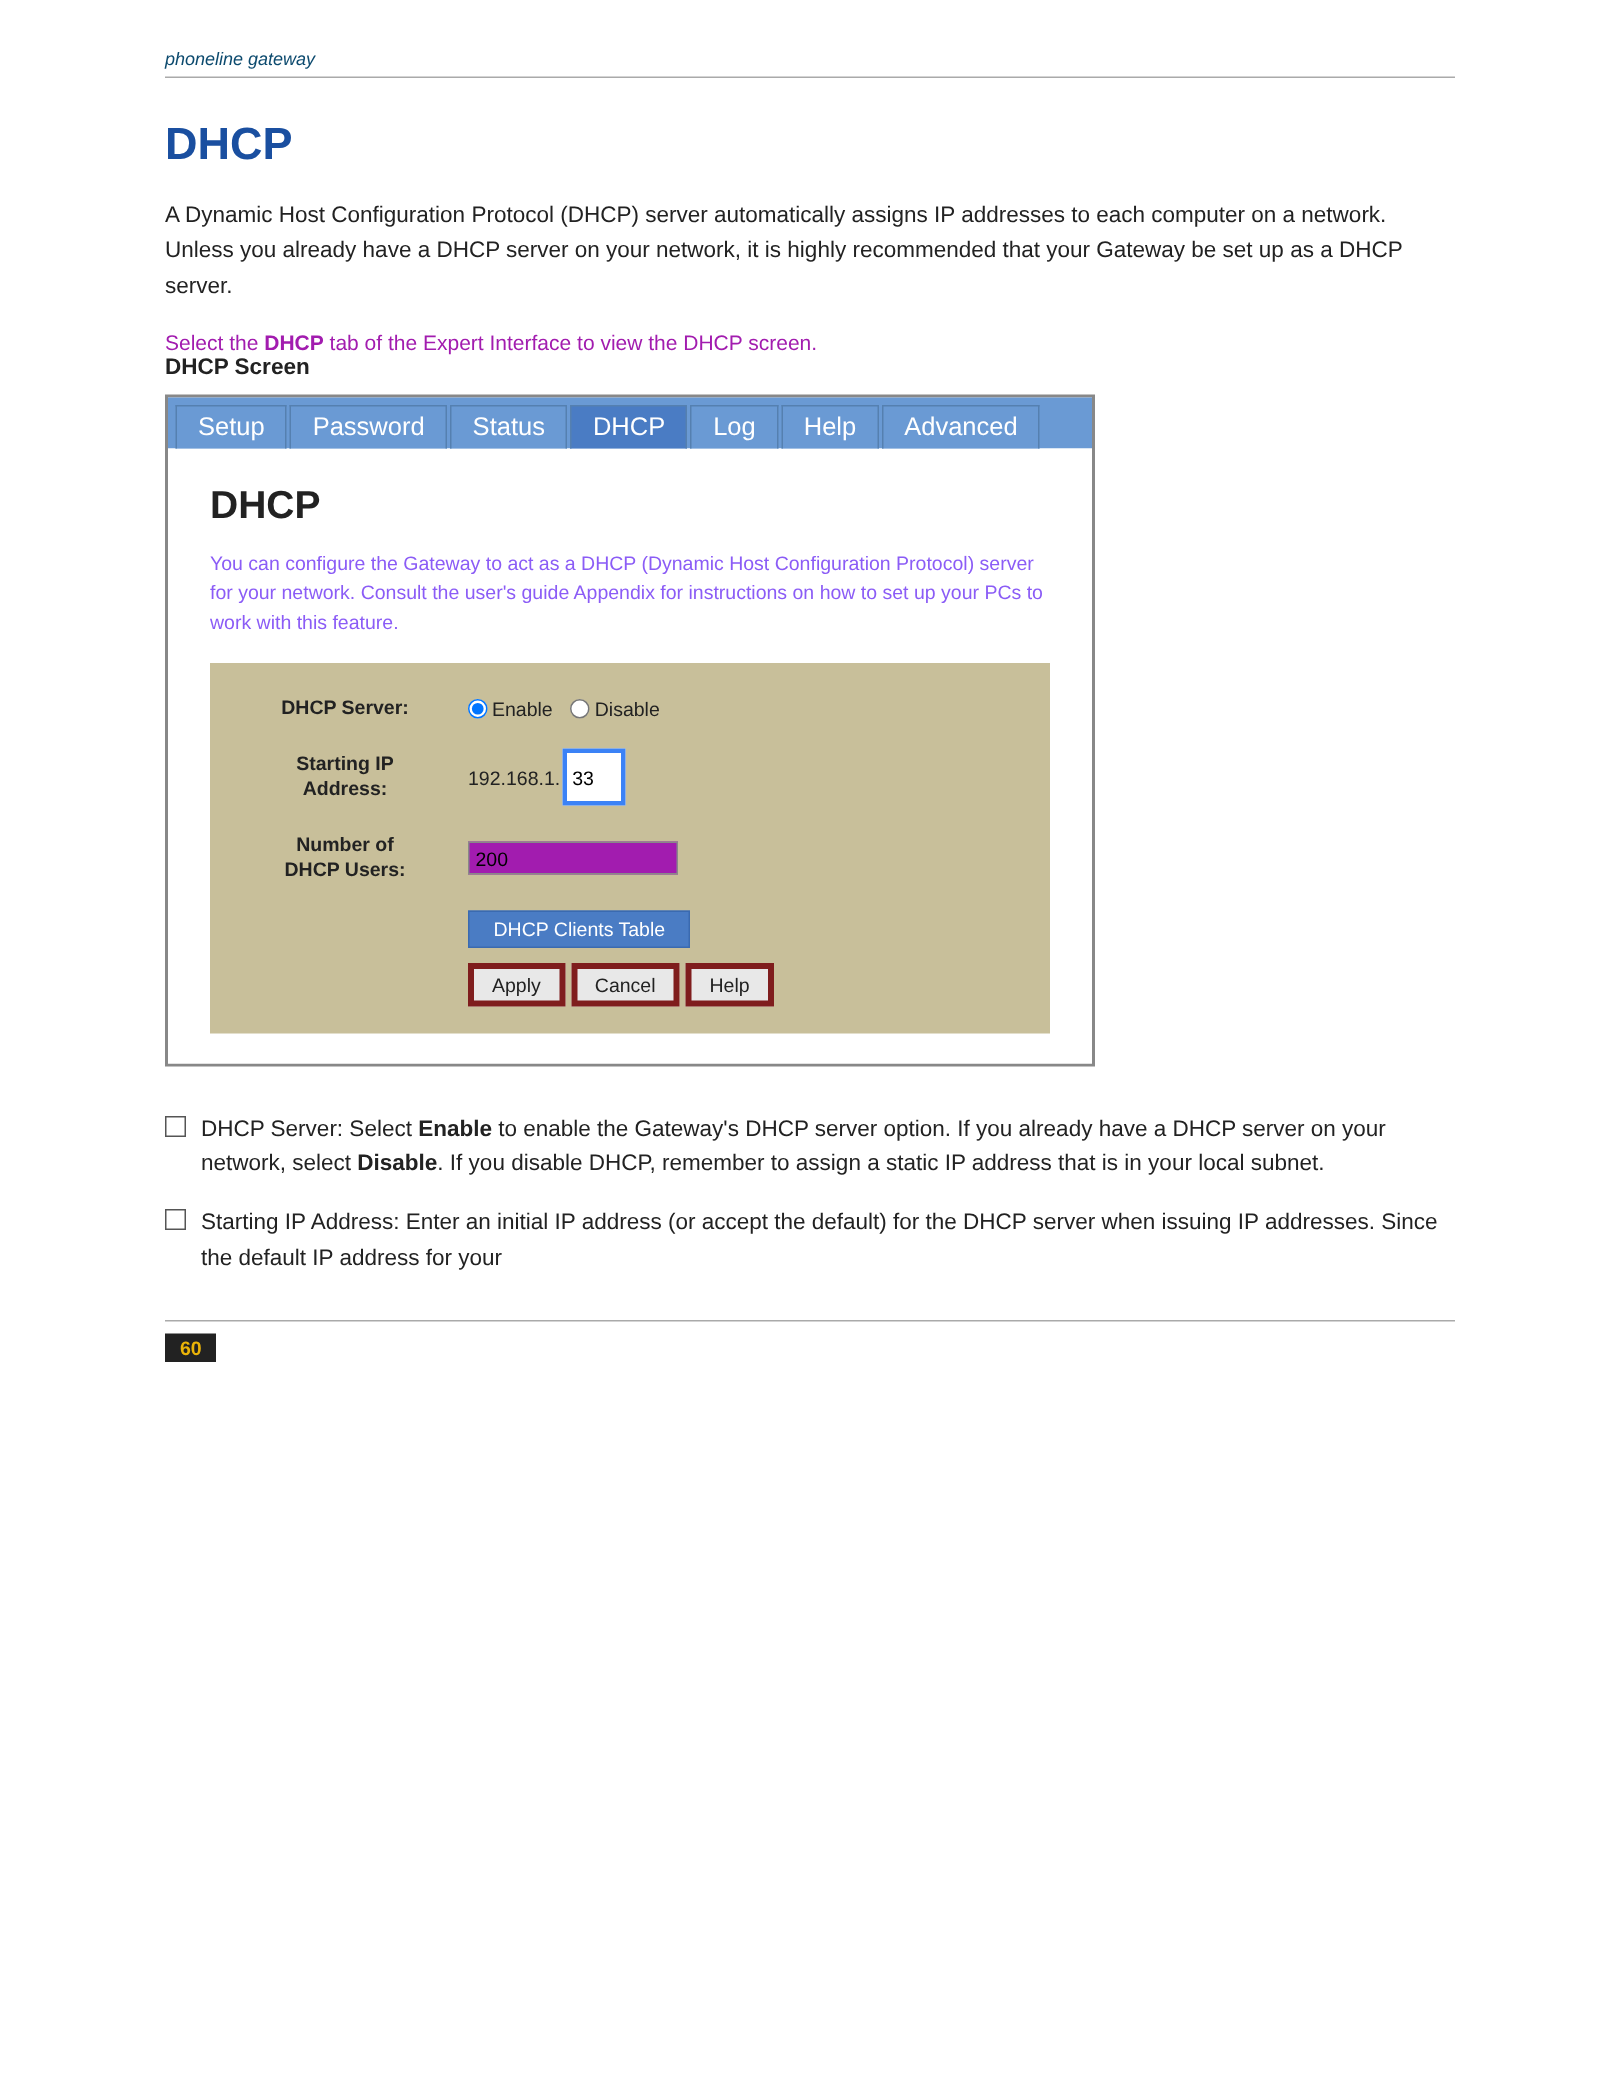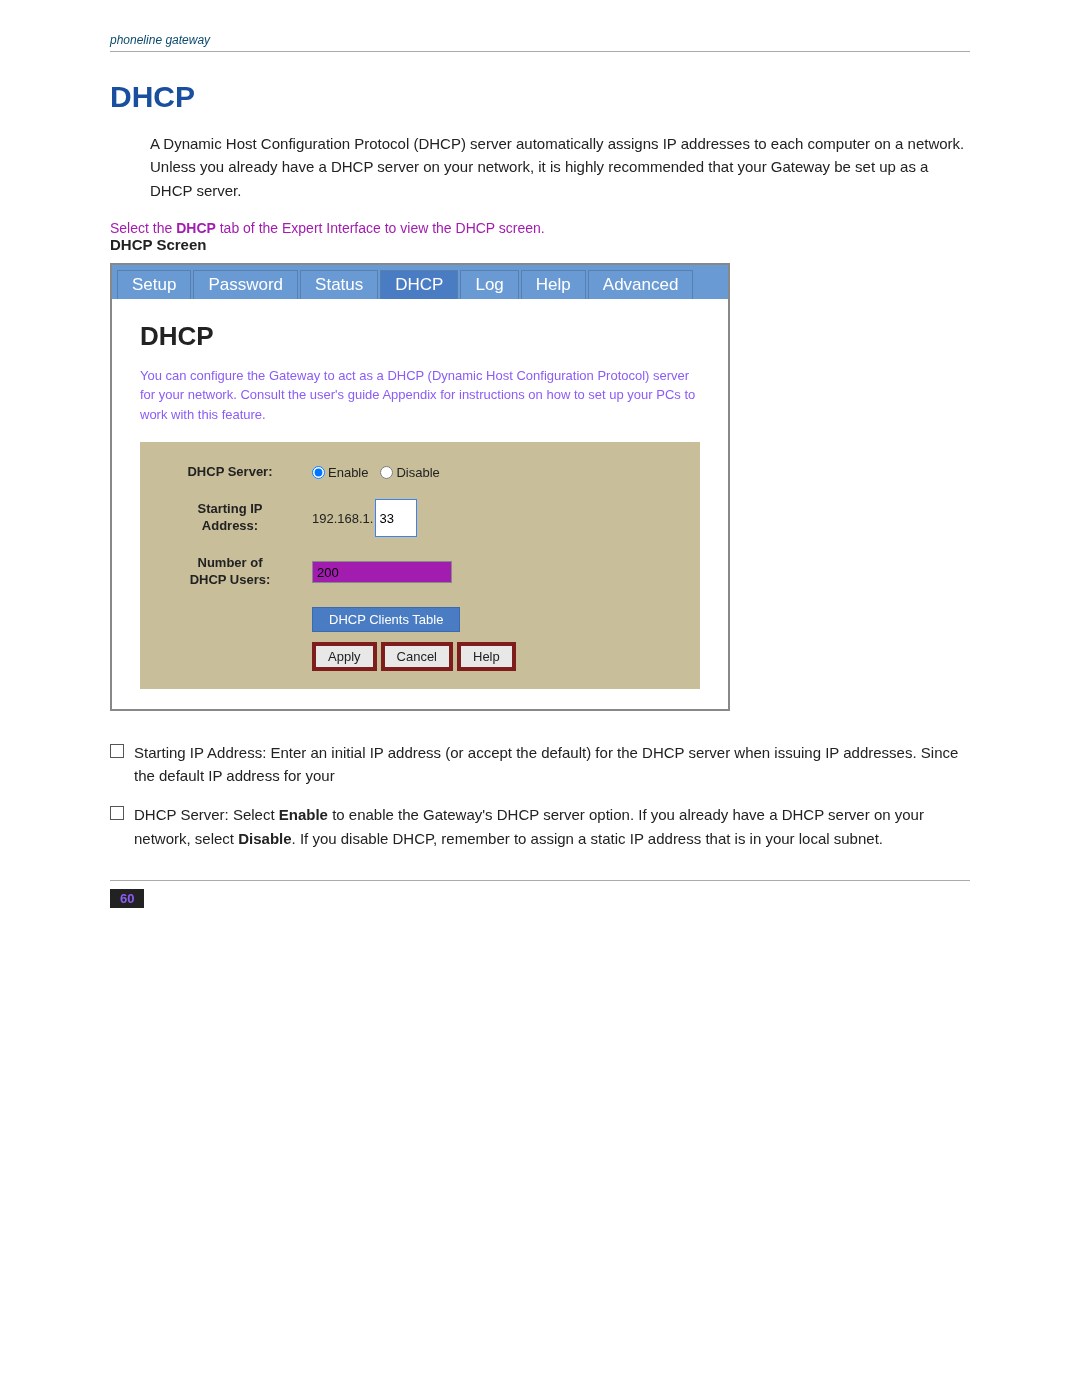--- a/index.html
+++ b/index.html
@@ -38,21 +38,20 @@
       font-size: 30px;
       font-weight: bold;
       margin-bottom: 18px;
     }
 
     .intro-text {
       font-size: 15px;
       line-height: 1.55;
       margin-bottom: 18px;
       color: #222;
-      margin-left: 40px;
     }
 
     .select-text {
       font-size: 14px;
       color: #a21caf;
     }
 
     .select-text strong {
       font-weight: bold;
     }
@@ -166,21 +165,21 @@
     }
 
     .ip-prefix {
       font-size: 13px;
       margin-right: 2px;
     }
 
     .ip-input {
       width: 42px;
       height: 38px;
-      border: 1px solid #3b82f6;
+      border: 3px solid #3b82f6;
       font-size: 13px;
       padding: 14px 3px;
       background: #fff;
     }
 
     .users-input {
       width: 140px;
       height: 22px;
       border: 1px solid #888;
       font-size: 13px;
@@ -247,21 +246,21 @@
     .footer-line {
       border-top: 1.5px solid #aaa;
       padding-top: 8px;
       margin-top: 30px;
       display: flex;
       align-items: center;
     }
 
     .page-number {
       background: #222;
-      color: #8b5cf6;
+      color: #eab308;
       font-size: 13px;
       font-weight: bold;
       padding: 2px 10px;
     }
   </style>
 </head>
 <body>
 
 <div class="page-wrapper">
 
@@ -332,27 +331,27 @@
           <button class="action-btn">Help</button>
         </div>
       </div>
     </div>
   </div>
 
   <ul class="bullet-list">
     <li>
       <div class="bullet-icon"></div>
       <span class="bullet-text">
-        Starting IP Address:  Enter an initial IP address (or accept the default) for the DHCP server when issuing IP addresses. Since the default IP address for your
+        DHCP Server:  Select <strong>Enable</strong> to enable the Gateway's DHCP server option. If you already have a DHCP server on your network, select <strong>Disable</strong>. If you disable DHCP, remember to assign a static IP address that is in your local subnet.
       </span>
     </li>
     <li>
       <div class="bullet-icon"></div>
       <span class="bullet-text">
-        DHCP Server:  Select <strong>Enable</strong> to enable the Gateway's DHCP server option. If you already have a DHCP server on your network, select <strong>Disable</strong>. If you disable DHCP, remember to assign a static IP address that is in your local subnet.
+        Starting IP Address:  Enter an initial IP address (or accept the default) for the DHCP server when issuing IP addresses. Since the default IP address for your
       </span>
     </li>
   </ul>
 
   <div class="footer-line">
     <span class="page-number">60</span>
   </div>
 </div>
 
 </body></html>

